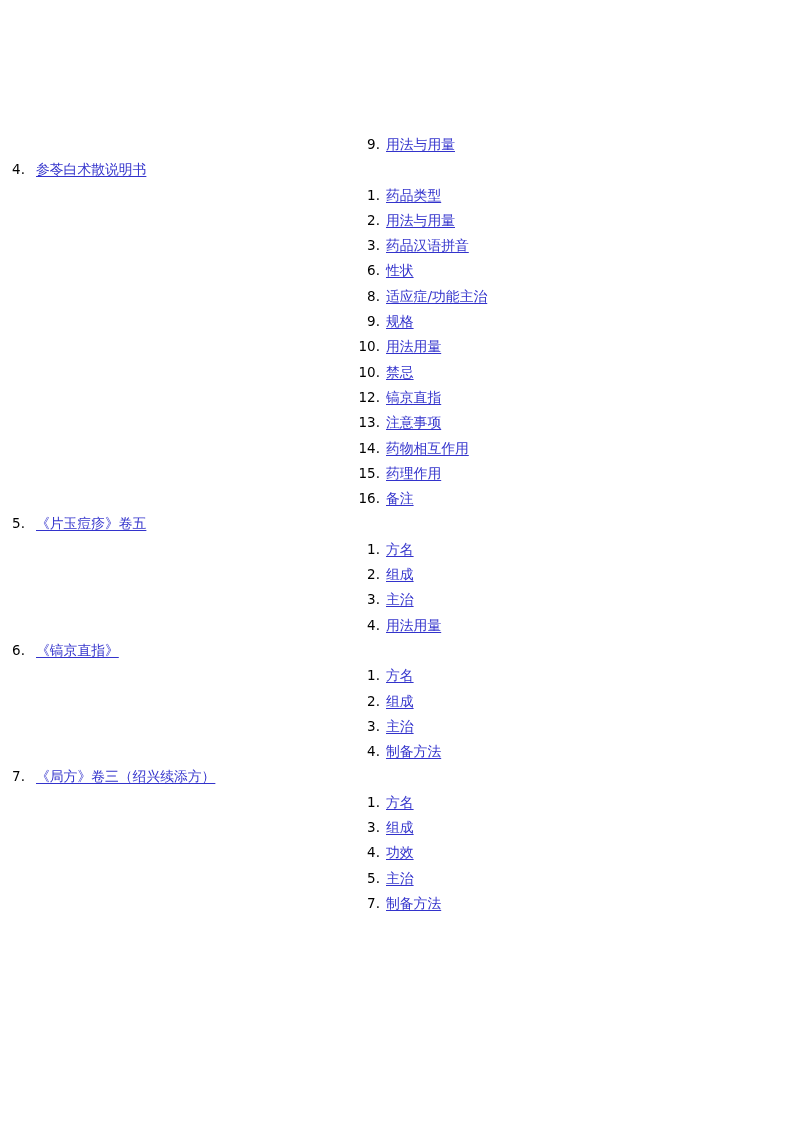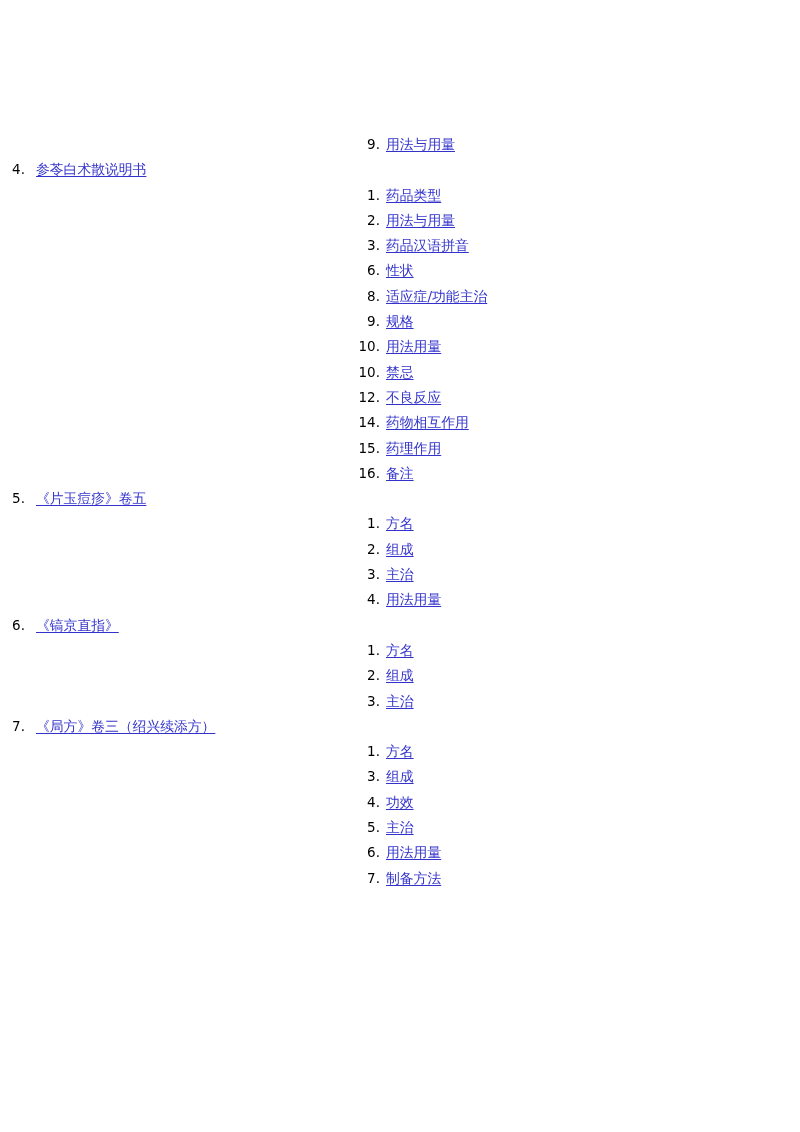--- a/index.html
+++ b/index.html
@@ -69,34 +69,35 @@
       <div class="toc-row lvl2"><span class="num">9.</span><span class="label">用法与用量</span></div>
       <div class="toc-row lvl1"><span class="num">4.</span><span class="label">参苓白术散说明书</span></div>
       <div class="toc-row lvl2"><span class="num">1.</span><span class="label">药品类型</span></div>
       <div class="toc-row lvl2"><span class="num">2.</span><span class="label">用法与用量</span></div>
       <div class="toc-row lvl2"><span class="num">3.</span><span class="label">药品汉语拼音</span></div>
       <div class="toc-row lvl2"><span class="num">6.</span><span class="label">性状</span></div>
       <div class="toc-row lvl2"><span class="num">8.</span><span class="label">适应症/功能主治</span></div>
       <div class="toc-row lvl2"><span class="num">9.</span><span class="label">规格</span></div>
       <div class="toc-row lvl2"><span class="num">10.</span><span class="label">用法用量</span></div>
       <div class="toc-row lvl2"><span class="num">10.</span><span class="label">禁忌</span></div>
-      <div class="toc-row lvl2"><span class="num">12.</span><span class="label">不良反应</span></div>
+      <div class="toc-row lvl2"><span class="num">12.</span><span class="label">镐京直指</span></div>
+      <div class="toc-row lvl2"><span class="num">13.</span><span class="label">注意事项</span></div>
       <div class="toc-row lvl2"><span class="num">14.</span><span class="label">药物相互作用</span></div>
       <div class="toc-row lvl2"><span class="num">15.</span><span class="label">药理作用</span></div>
       <div class="toc-row lvl2"><span class="num">16.</span><span class="label">备注</span></div>
       <div class="toc-row lvl1"><span class="num">5.</span><span class="label">《片玉痘疹》卷五</span></div>
       <div class="toc-row lvl2"><span class="num">1.</span><span class="label">方名</span></div>
       <div class="toc-row lvl2"><span class="num">2.</span><span class="label">组成</span></div>
       <div class="toc-row lvl2"><span class="num">3.</span><span class="label">主治</span></div>
       <div class="toc-row lvl2"><span class="num">4.</span><span class="label">用法用量</span></div>
       <div class="toc-row lvl1"><span class="num">6.</span><span class="label">《镐京直指》</span></div>
       <div class="toc-row lvl2"><span class="num">1.</span><span class="label">方名</span></div>
       <div class="toc-row lvl2"><span class="num">2.</span><span class="label">组成</span></div>
       <div class="toc-row lvl2"><span class="num">3.</span><span class="label">主治</span></div>
+      <div class="toc-row lvl2"><span class="num">4.</span><span class="label">制备方法</span></div>
       <div class="toc-row lvl1"><span class="num">7.</span><span class="label">《局方》卷三（绍兴续添方）</span></div>
       <div class="toc-row lvl2"><span class="num">1.</span><span class="label">方名</span></div>
       <div class="toc-row lvl2"><span class="num">3.</span><span class="label">组成</span></div>
       <div class="toc-row lvl2"><span class="num">4.</span><span class="label">功效</span></div>
       <div class="toc-row lvl2"><span class="num">5.</span><span class="label">主治</span></div>
-      <div class="toc-row lvl2"><span class="num">6.</span><span class="label">用法用量</span></div>
       <div class="toc-row lvl2"><span class="num">7.</span><span class="label">制备方法</span></div>
     </div>
 </div>
 
 </body></html>

